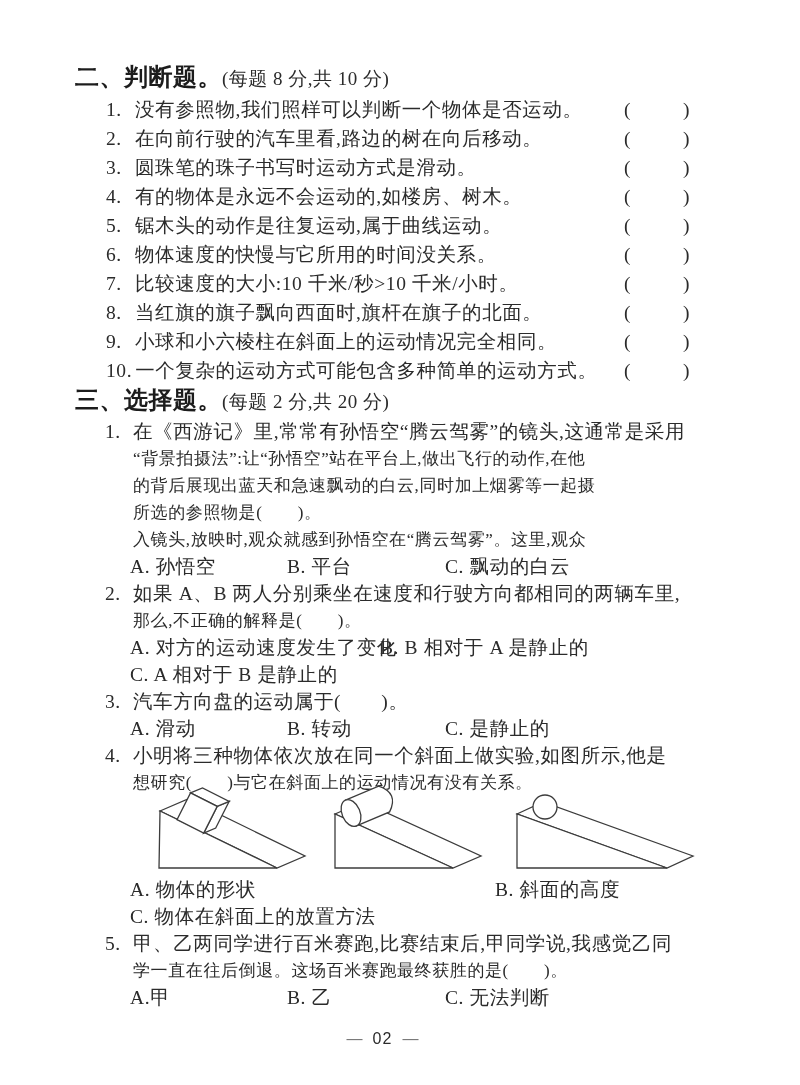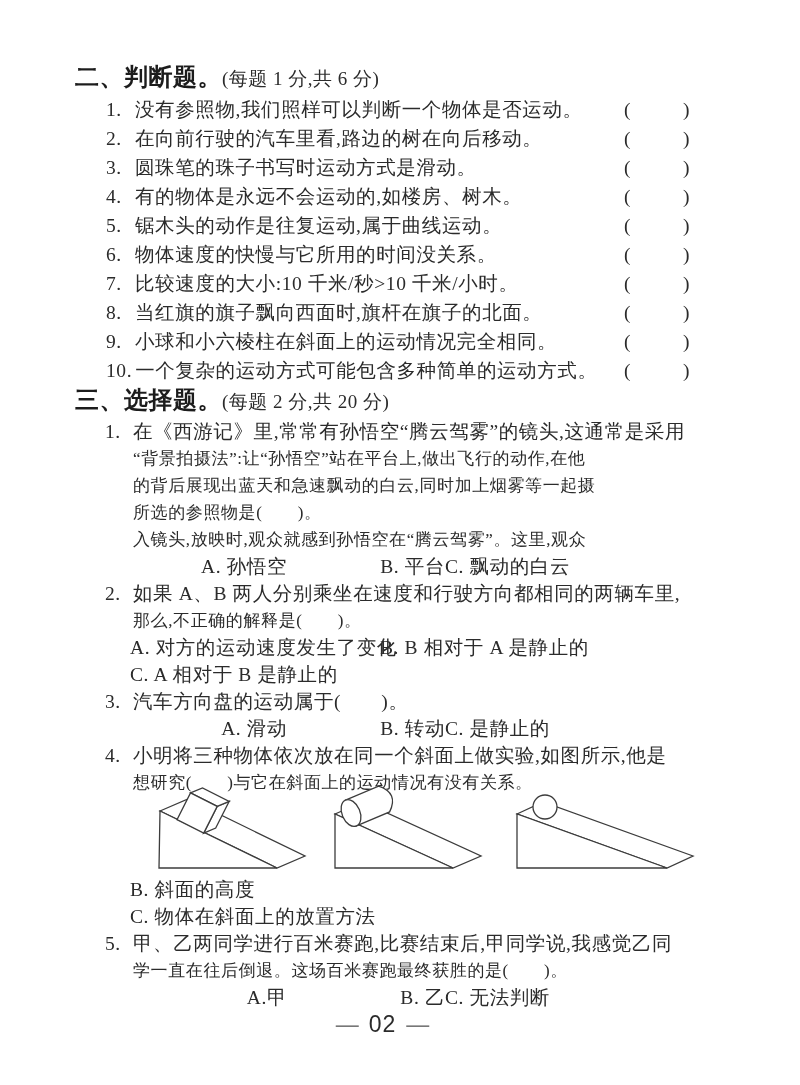--- a/index.html
+++ b/index.html
@@ -14,45 +14,45 @@
   
   .jrow{display:flex;align-items:baseline;line-height:29px;font-size:19.5px;letter-spacing:0.6px;margin-left:31px;}
   .jnum{min-width:26px;margin-right:3px;white-space:nowrap;}
   .jtext{flex:1;white-space:nowrap;overflow:hidden;}
   .blank{width:66px;display:flex;justify-content:space-between;font-size:19.5px;margin-left:auto;flex:none;}
   
   .qline{display:flex;align-items:baseline;line-height:27px;font-size:19.5px;letter-spacing:0.6px;}
   .qnum{min-width:25px;margin-left:30px;margin-right:3px;white-space:nowrap;}
   .qtext{flex:1;white-space:nowrap;}
   .qcont{line-height:27px;font-size:17px;letter-spacing:0.6px;margin-left:58px;white-space:nowrap;}
-  .opts{display:flex;line-height:27px;font-size:19.5px;letter-spacing:0.6px;margin-left:55px;white-space:nowrap;text-align:right;}
+  .opts{display:flex;line-height:27px;font-size:19.5px;letter-spacing:0.6px;margin-left:55px;white-space:nowrap;}
   .opts .c1{width:157px;flex:none;}
   .opts .c2{width:158px;flex:none;}
   .opts2 .c1{width:250px;flex:none;}
   .opts4 .c1{width:365px;flex:none;}
   
   .figs{display:flex;margin-top:-12px;margin-bottom:0;height:92px;}
   .figs svg{flex:none;}
   .fig1{margin-left:65px;}
   .fig2{margin-left:15px;}
   .fig3{margin-left:20px;}
   svg .ln{fill:#ffffff;stroke:#3c3c3c;stroke-width:1.3;stroke-linejoin:miter;}
   
-  .footer{margin-top:0;line-height:26px;text-align:center;font-family:"Liberation Sans","DejaVu Sans",sans-serif;font-size:23px;}
+  .footer{margin-top:15px;line-height:26px;text-align:center;font-family:"Liberation Sans","DejaVu Sans",sans-serif;font-size:16px;}
   .footer .dash{color:#777;margin:0 10px;}
   .footer .pg{color:#2b2b2b;letter-spacing:1px;}
 </style>
 </head>
 <body>
 
 <div class="page">
   <div class="content">
 
     <div class="sec-head">
-      <span class="sec-title">二、判断题。</span><span class="sec-sub">(每题 1 分,共 6 分)</span>
+      <span class="sec-title">二、判断题。</span><span class="sec-sub">(每题 8 分,共 10 分)</span>
     </div>
 
     <div class="jrow">
       <span class="jnum">1.</span>
       <span class="jtext">没有参照物,我们照样可以判断一个物体是否运动。</span>
       <span class="blank">
           <span>(</span>
           <span>)</span>
         </span>
     </div>
@@ -201,20 +201,21 @@
         </svg>
 
         <svg class="fig3" width="195" height="104" viewBox="0 0 195 104">
           <polygon class="ln" points="12,30 38,18 188,72 162,84"></polygon>
           <polygon class="ln" points="12,30 12,84 162,84"></polygon>
           <circle class="ln" cx="40" cy="23" r="12"></circle>
         </svg>
       </div>
 
       <div class="opts opts4">
+        <span class="c1">A. 物体的形状</span>
         <span>B. 斜面的高度</span>
       </div>
       <div class="opts">
         <span>C. 物体在斜面上的放置方法</span>
       </div>
     </div>
 
     <div>
       <div class="qline">
         <span class="qnum">5.</span>

